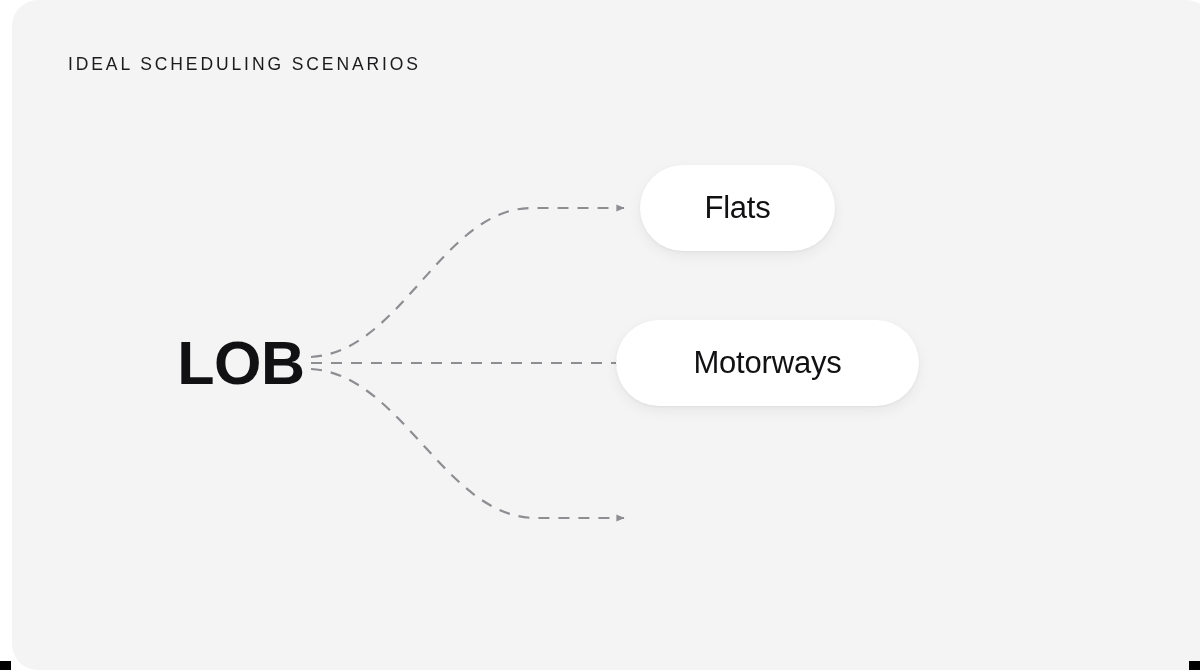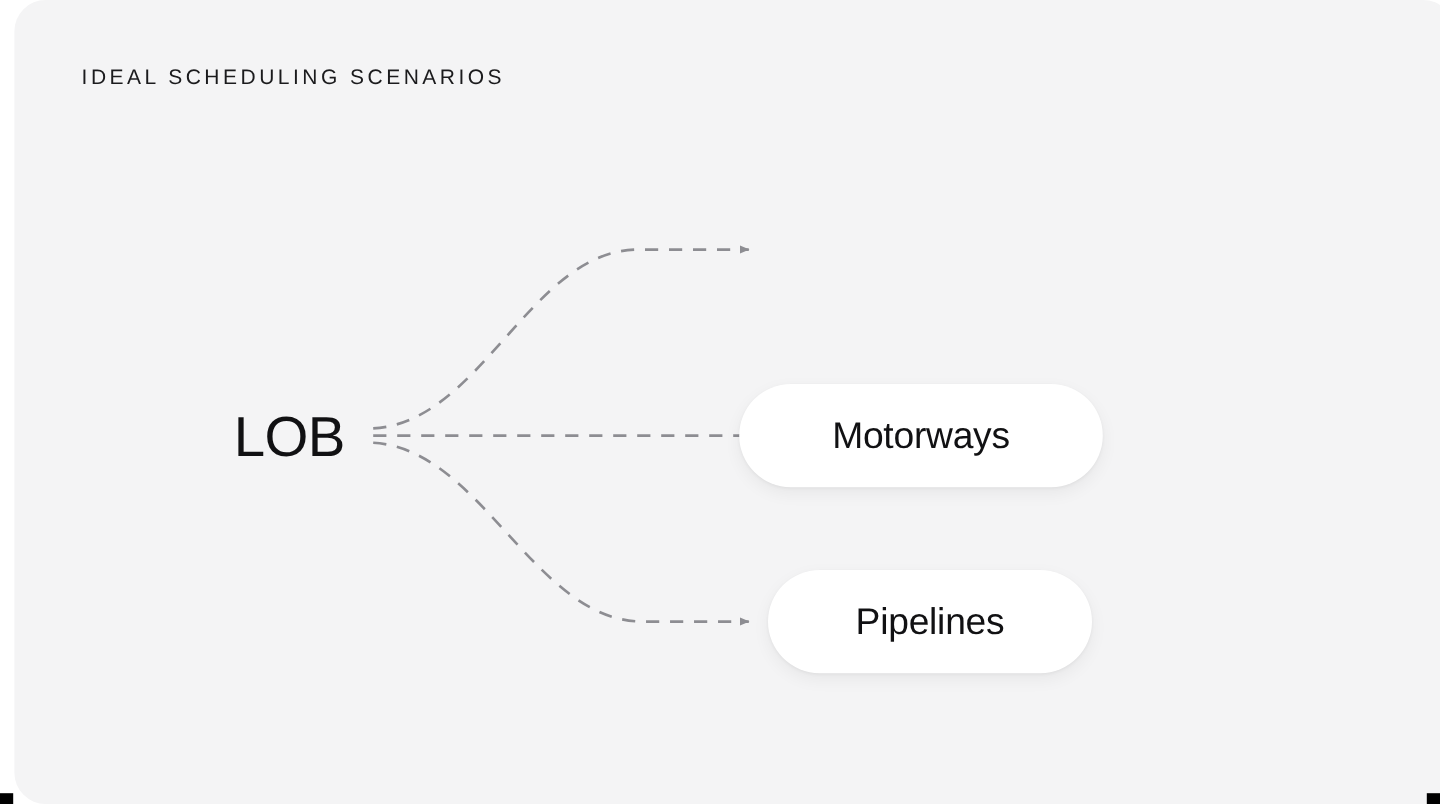--- a/index.html
+++ b/index.html
@@ -41,22 +41,22 @@
   
   #root-node {
     position: absolute;
     left: 160px;
     top: 333px;
     width: 138px;
     height: 60px;
     display: flex;
     align-items: center;
     justify-content: center;
-    font-size: 47px;
-    font-weight: 400;
+    font-size: 61px;
+    font-weight: 700;
     letter-spacing: -0.5px;
     color: #111113;
     line-height: 1;
   }
 
   
   #connectors {
     position: absolute;
     left: 0;
     top: 0;
@@ -117,25 +117,25 @@
 
     <path class="edge-path" fill="none" stroke="#8d8d92" stroke-width="2.2" stroke-dasharray="11 9" stroke-linecap="butt" marker-end="url(#arrowhead)" d="M 299 363 L 612 363"></path>
 
     <path class="edge-path" fill="none" stroke="#8d8d92" stroke-width="2.2" stroke-dasharray="11 9" stroke-linecap="butt" marker-end="url(#arrowhead)" d="M 299 369 C 390 374 433 518 524 518 L 612 518"></path>
   </svg>
 
   <div id="root-node">
     <span>LOB</span>
   </div>
 
+  <div class="pill" id="pill-flats">
+    <span class="pill-label">Flats</span>
+  </div>
 
   <div class="pill" id="pill-motorways">
     <span class="pill-label">Motorways</span>
   </div>
 
-  <div class="pill" id="pill-pipelines">
-    <span class="pill-label">Pipelines</span>
-  </div>
 
 </div>
 
 <div class="corner-artifact" id="corner-artifact-left"></div>
 <div class="corner-artifact" id="corner-artifact-right"></div>
 
 </body></html>

